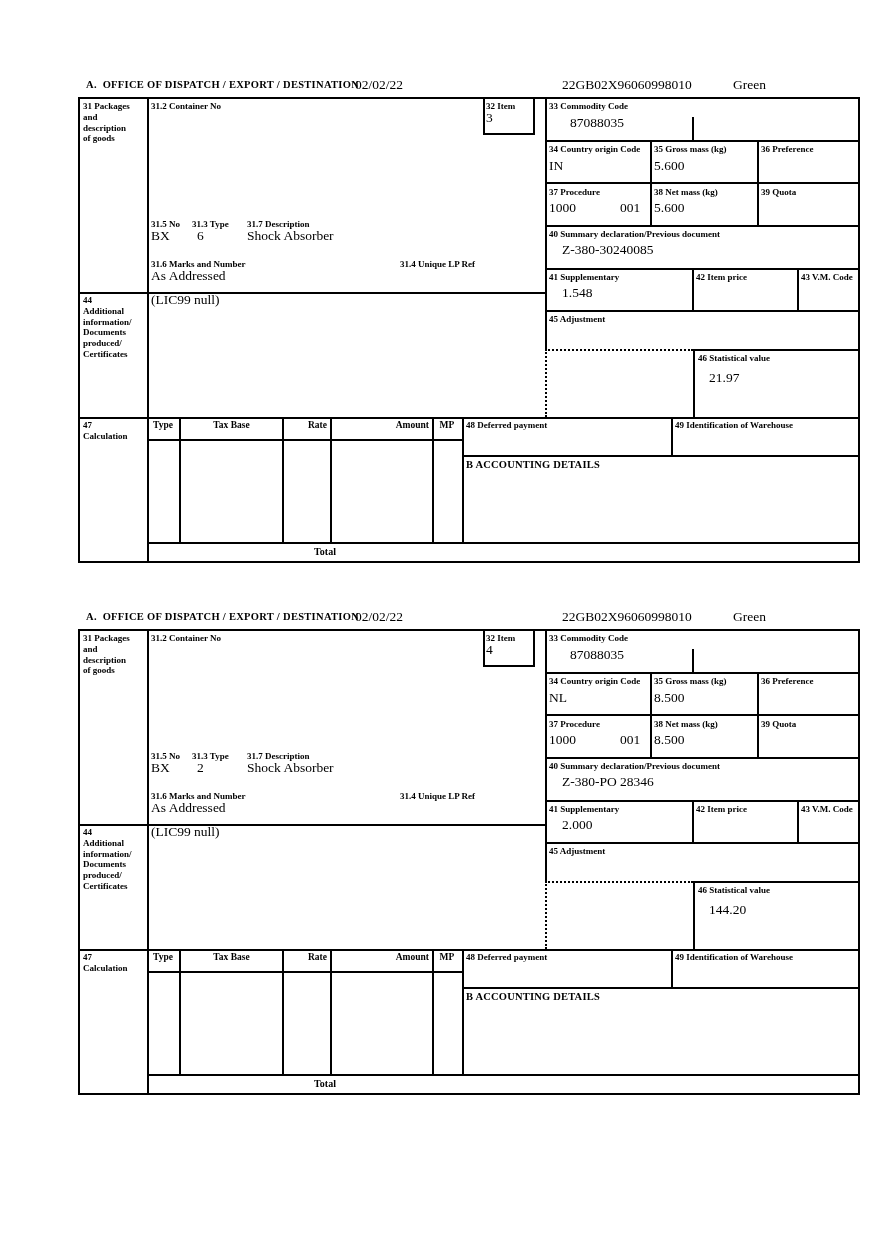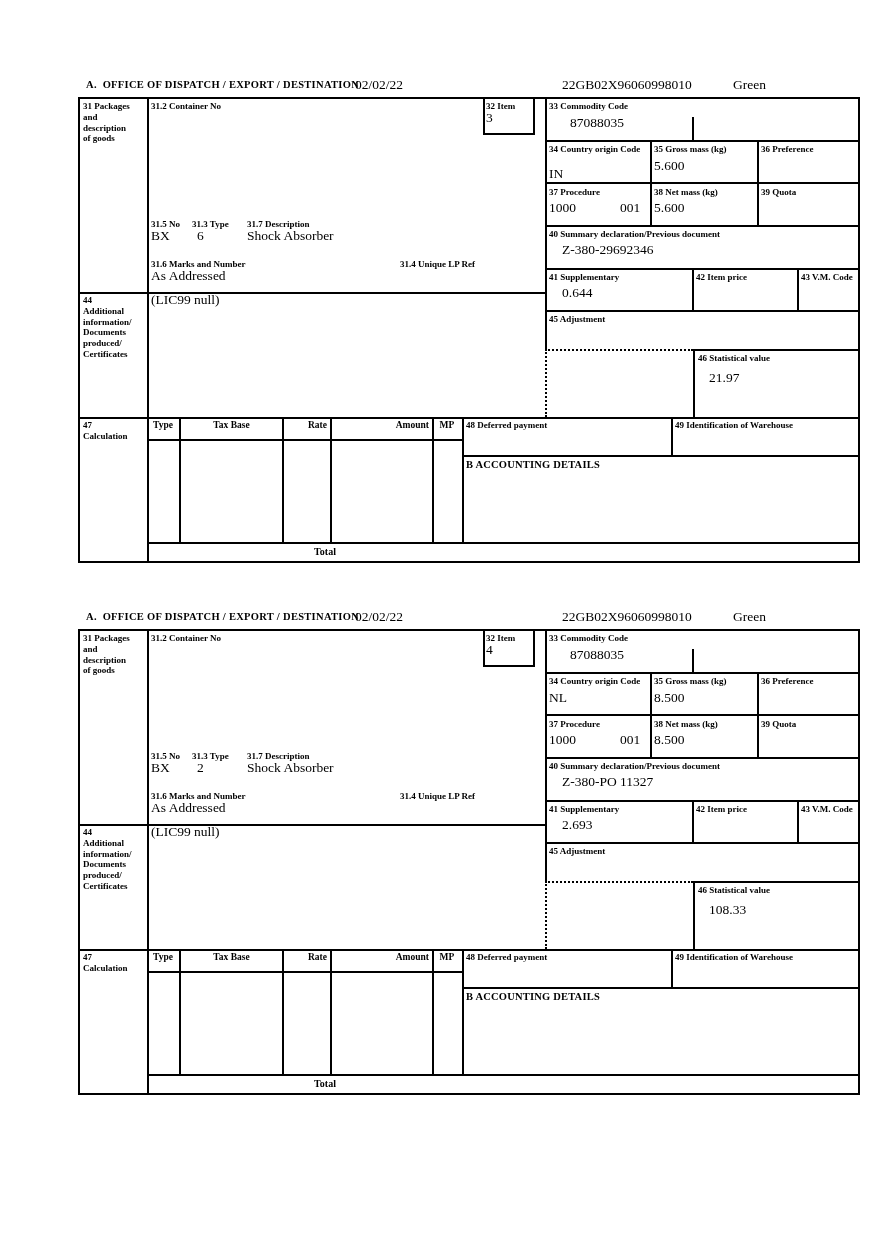--- a/index.html
+++ b/index.html
@@ -90,39 +90,39 @@
 information/
 Documents
 produced/
 Certificates</div>
     <div class="val" style="left:71px;top:194px">(LIC99 null)</div>
 
     <div class="lbl" style="left:469px;top:2px">33 Commodity Code</div>
     <div class="val" style="left:490px;top:17px">87088035</div>
 
     <div class="lbl" style="left:469px;top:45px">34 Country origin Code</div>
-    <div class="val" style="left:469px;top:68px">IN</div>
+    <div class="val" style="left:469px;top:60px">IN</div>
     <div class="lbl" style="left:574px;top:45px">35 Gross mass (kg)</div>
     <div class="val" style="left:574px;top:60px">5.600</div>
     <div class="lbl" style="left:681px;top:45px">36 Preference</div>
     <div class="val" style="left:681px;top:60px"></div>
 
     <div class="lbl" style="left:469px;top:88px">37 Procedure</div>
     <div class="val" style="left:469px;top:102px">1000</div>
     <div class="val" style="left:540px;top:102px">001</div>
     <div class="lbl" style="left:574px;top:88px">38 Net mass (kg)</div>
     <div class="val" style="left:574px;top:102px">5.600</div>
     <div class="lbl" style="left:681px;top:88px">39 Quota</div>
     <div class="val" style="left:681px;top:102px"></div>
 
     <div class="lbl" style="left:469px;top:130px">40 Summary declaration/Previous document</div>
-    <div class="val" style="left:482px;top:144px">Z-380-29692346</div>
+    <div class="val" style="left:482px;top:144px">Z-380-30240085</div>
 
     <div class="lbl" style="left:469px;top:173px">41 Supplementary</div>
-    <div class="val" style="left:482px;top:187px">0.644</div>
+    <div class="val" style="left:482px;top:187px">1.548</div>
     <div class="lbl" style="left:616px;top:173px">42 Item price</div>
     <div class="val" style="left:616px;top:187px"></div>
     <div class="lbl" style="left:721px;top:173px">43 V.M. Code</div>
     <div class="val" style="left:721px;top:187px"></div>
 
     <div class="lbl" style="left:469px;top:215px">45 Adjustment</div>
     <div class="val" style="left:469px;top:229px"></div>
 
     <div class="lbl" style="left:618px;top:254px">46 Statistical value</div>
     <div class="val" style="left:629px;top:272px">21.97</div>
@@ -224,34 +224,34 @@
 
     <div class="lbl" style="left:469px;top:88px">37 Procedure</div>
     <div class="val" style="left:469px;top:102px">1000</div>
     <div class="val" style="left:540px;top:102px">001</div>
     <div class="lbl" style="left:574px;top:88px">38 Net mass (kg)</div>
     <div class="val" style="left:574px;top:102px">8.500</div>
     <div class="lbl" style="left:681px;top:88px">39 Quota</div>
     <div class="val" style="left:681px;top:102px"></div>
 
     <div class="lbl" style="left:469px;top:130px">40 Summary declaration/Previous document</div>
-    <div class="val" style="left:482px;top:144px">Z-380-PO 11327</div>
+    <div class="val" style="left:482px;top:144px">Z-380-PO 28346</div>
 
     <div class="lbl" style="left:469px;top:173px">41 Supplementary</div>
-    <div class="val" style="left:482px;top:187px">2.693</div>
+    <div class="val" style="left:482px;top:187px">2.000</div>
     <div class="lbl" style="left:616px;top:173px">42 Item price</div>
     <div class="val" style="left:616px;top:187px"></div>
     <div class="lbl" style="left:721px;top:173px">43 V.M. Code</div>
     <div class="val" style="left:721px;top:187px"></div>
 
     <div class="lbl" style="left:469px;top:215px">45 Adjustment</div>
     <div class="val" style="left:469px;top:229px"></div>
 
     <div class="lbl" style="left:618px;top:254px">46 Statistical value</div>
-    <div class="val" style="left:629px;top:272px">108.33</div>
+    <div class="val" style="left:629px;top:272px">144.20</div>
 
     <div class="lbl" style="left:3px;top:321px;width:60px">47
 Calculation</div>
     <div class="th" style="left:67px;width:32px;text-align:center">Type</div>
     <div class="th" style="left:101px;width:101px;text-align:center">Tax Base</div>
     <div class="th" style="left:202px;width:45px;text-align:right">Rate</div>
     <div class="th" style="left:250px;width:99px;text-align:right">Amount</div>
     <div class="th" style="left:352px;width:30px;text-align:center">MP</div>
     <div class="total-lbl">Total</div>
 

